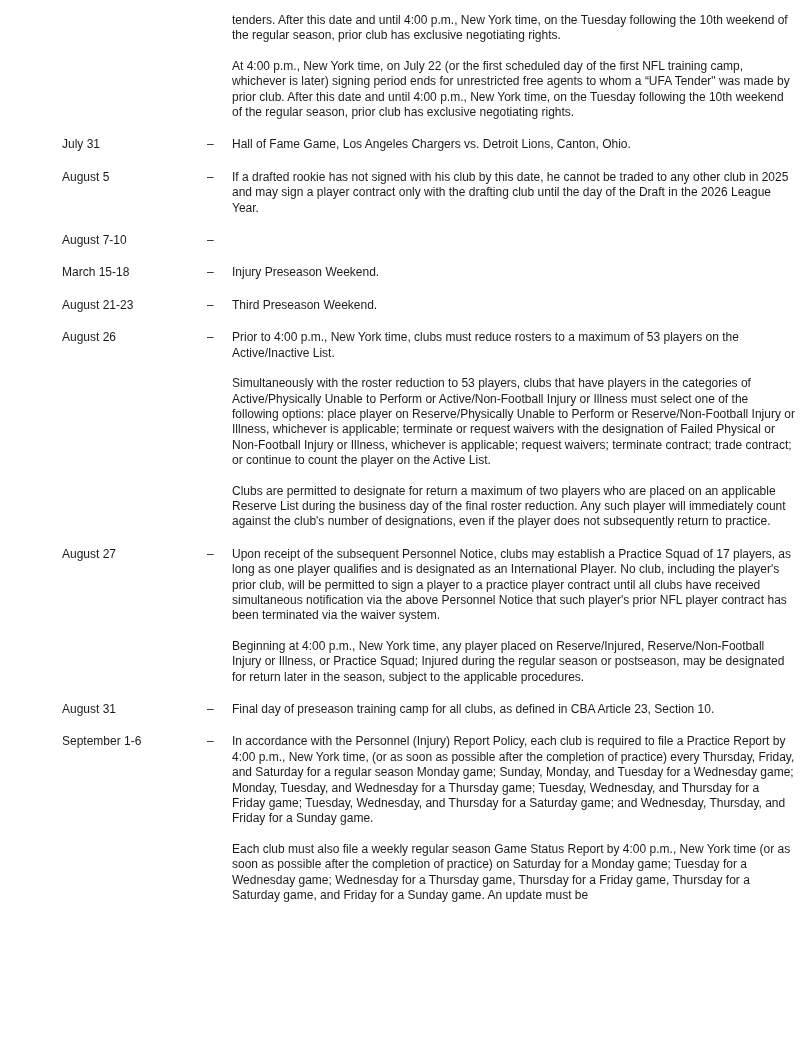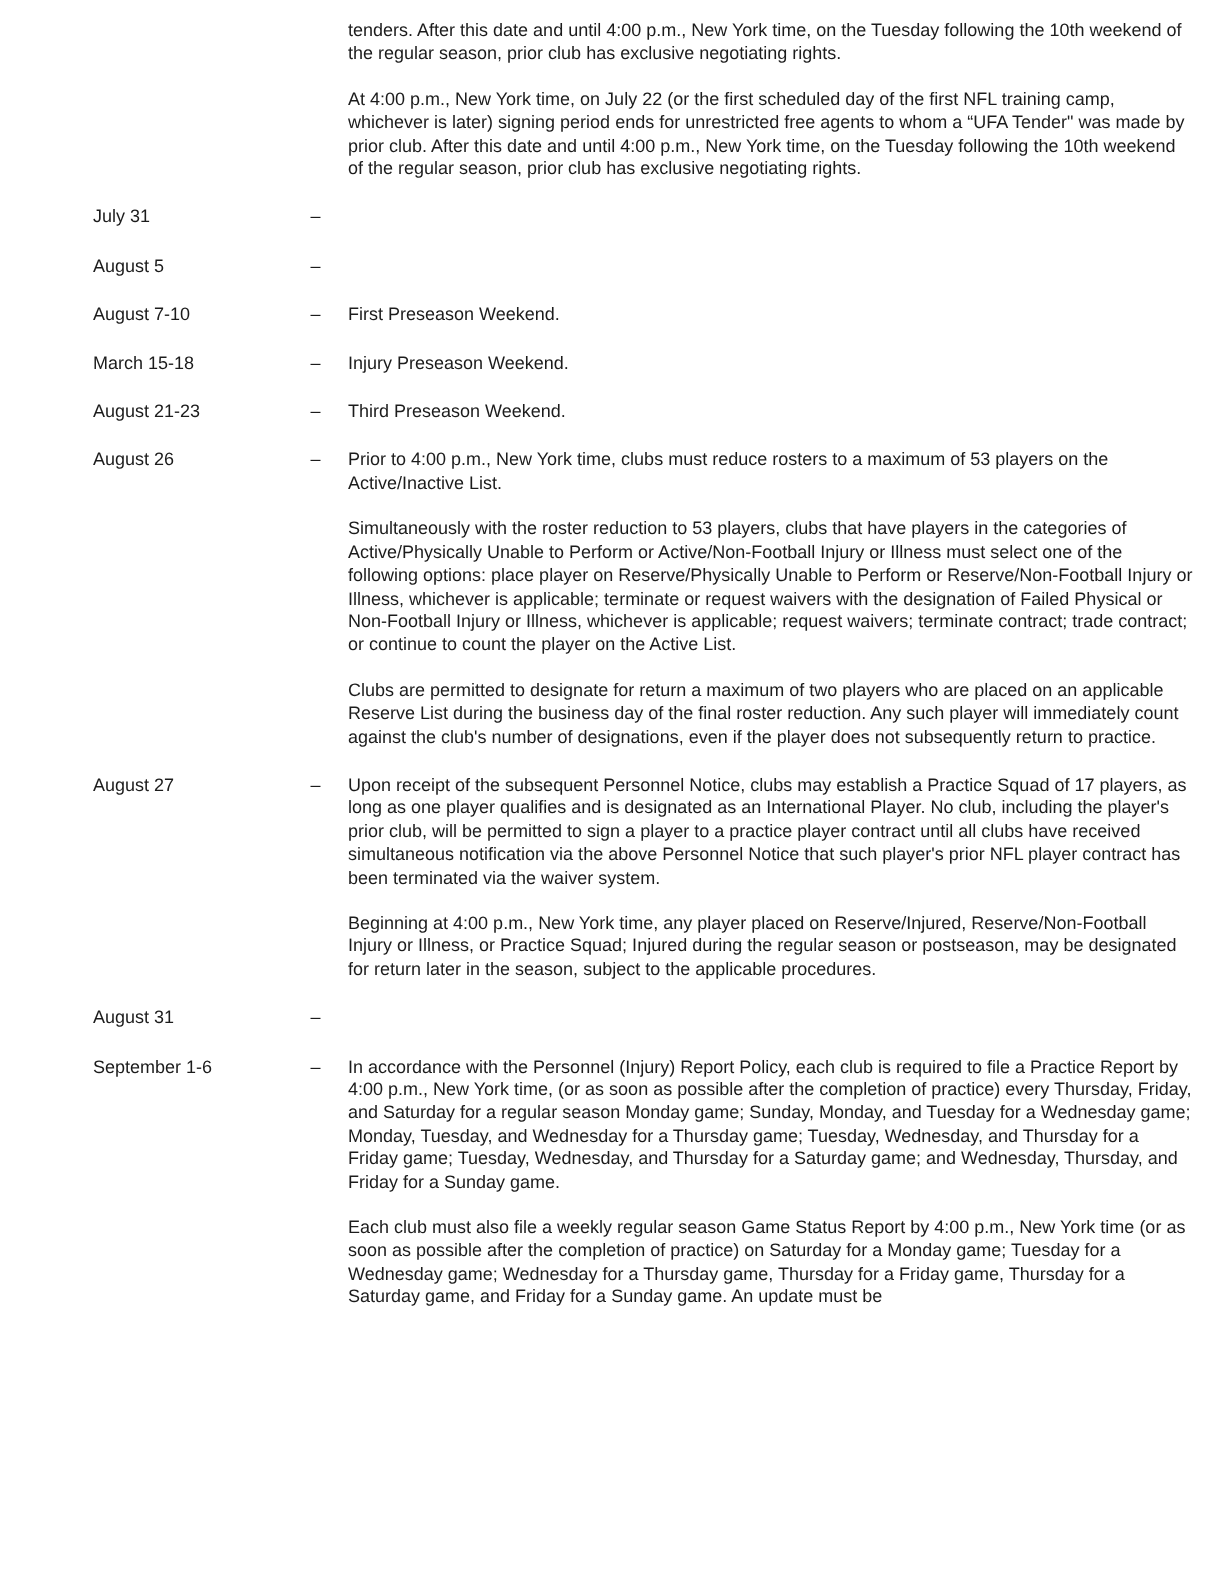--- a/index.html
+++ b/index.html
@@ -55,33 +55,36 @@
     <div class="col-dash"></div>
     <div class="col-text">
       <p>tenders. After this date and until 4:00 p.m., New York time, on the Tuesday following the 10th weekend of the regular season, prior club has exclusive negotiating rights.</p>
       <p>At 4:00 p.m., New York time, on July 22 (or the first scheduled day of the first NFL training camp, whichever is later) signing period ends for unrestricted free agents to whom a “UFA Tender" was made by prior club. After this date and until 4:00 p.m., New York time, on the Tuesday following the 10th weekend of the regular season, prior club has exclusive negotiating rights.</p>
     </div>
   </div>
 
   <div class="row">
     <div class="col-date">July 31</div>
     <div class="col-dash">–</div>
+    <div class="col-text">
+      <p>Hall of Fame Game, Los Angeles Chargers vs. Detroit Lions, Canton, Ohio.</p>
+    </div>
   </div>
 
   <div class="row">
     <div class="col-date">August 5</div>
     <div class="col-dash">–</div>
+    <div class="col-text">
+      <p>If a drafted rookie has not signed with his club by this date, he cannot be traded to any other club in 2025 and may sign a player contract only with the drafting club until the day of the Draft in the 2026 League Year.</p>
+    </div>
   </div>
 
   <div class="row">
     <div class="col-date">August 7-10</div>
     <div class="col-dash">–</div>
-    <div class="col-text">
-      <p>First Preseason Weekend.</p>
-    </div>
   </div>
 
   <div class="row">
     <div class="col-date">March 15-18</div>
     <div class="col-dash">–</div>
     <div class="col-text">
       <p>Injury Preseason Weekend.</p>
     </div>
   </div>
 
@@ -108,20 +111,23 @@
     <div class="col-dash">–</div>
     <div class="col-text">
       <p>Upon receipt of the subsequent Personnel Notice, clubs may establish a Practice Squad of 17 players, as long as one player qualifies and is designated as an International Player. No club, including the player's prior club, will be permitted to sign a player to a practice player contract until all clubs have received simultaneous notification via the above Personnel Notice that such player's prior NFL player contract has been terminated via the waiver system.</p>
       <p>Beginning at 4:00 p.m., New York time, any player placed on Reserve/Injured, Reserve/Non-Football Injury or Illness, or Practice Squad; Injured during the regular season or postseason, may be designated for return later in the season, subject to the applicable procedures.</p>
     </div>
   </div>
 
   <div class="row">
     <div class="col-date">August 31</div>
     <div class="col-dash">–</div>
+    <div class="col-text">
+      <p>Final day of preseason training camp for all clubs, as defined in CBA Article 23, Section 10.</p>
+    </div>
   </div>
 
   <div class="row">
     <div class="col-date">September 1-6</div>
     <div class="col-dash">–</div>
     <div class="col-text">
       <p>In accordance with the Personnel (Injury) Report Policy, each club is required to file a Practice Report by 4:00 p.m., New York time, (or as soon as possible after the completion of practice) every Thursday, Friday, and Saturday for a regular season Monday game; Sunday, Monday, and Tuesday for a Wednesday game; Monday, Tuesday, and Wednesday for a Thursday game; Tuesday, Wednesday, and Thursday for a Friday game; Tuesday, Wednesday, and Thursday for a Saturday game; and Wednesday, Thursday, and Friday for a Sunday game.</p>
       <p>Each club must also file a weekly regular season Game Status Report by 4:00 p.m., New York time (or as soon as possible after the completion of practice) on Saturday for a Monday game; Tuesday for a Wednesday game; Wednesday for a Thursday game, Thursday for a Friday game, Thursday for a Saturday game, and Friday for a Sunday game. An update must be</p>
     </div>
   </div>

